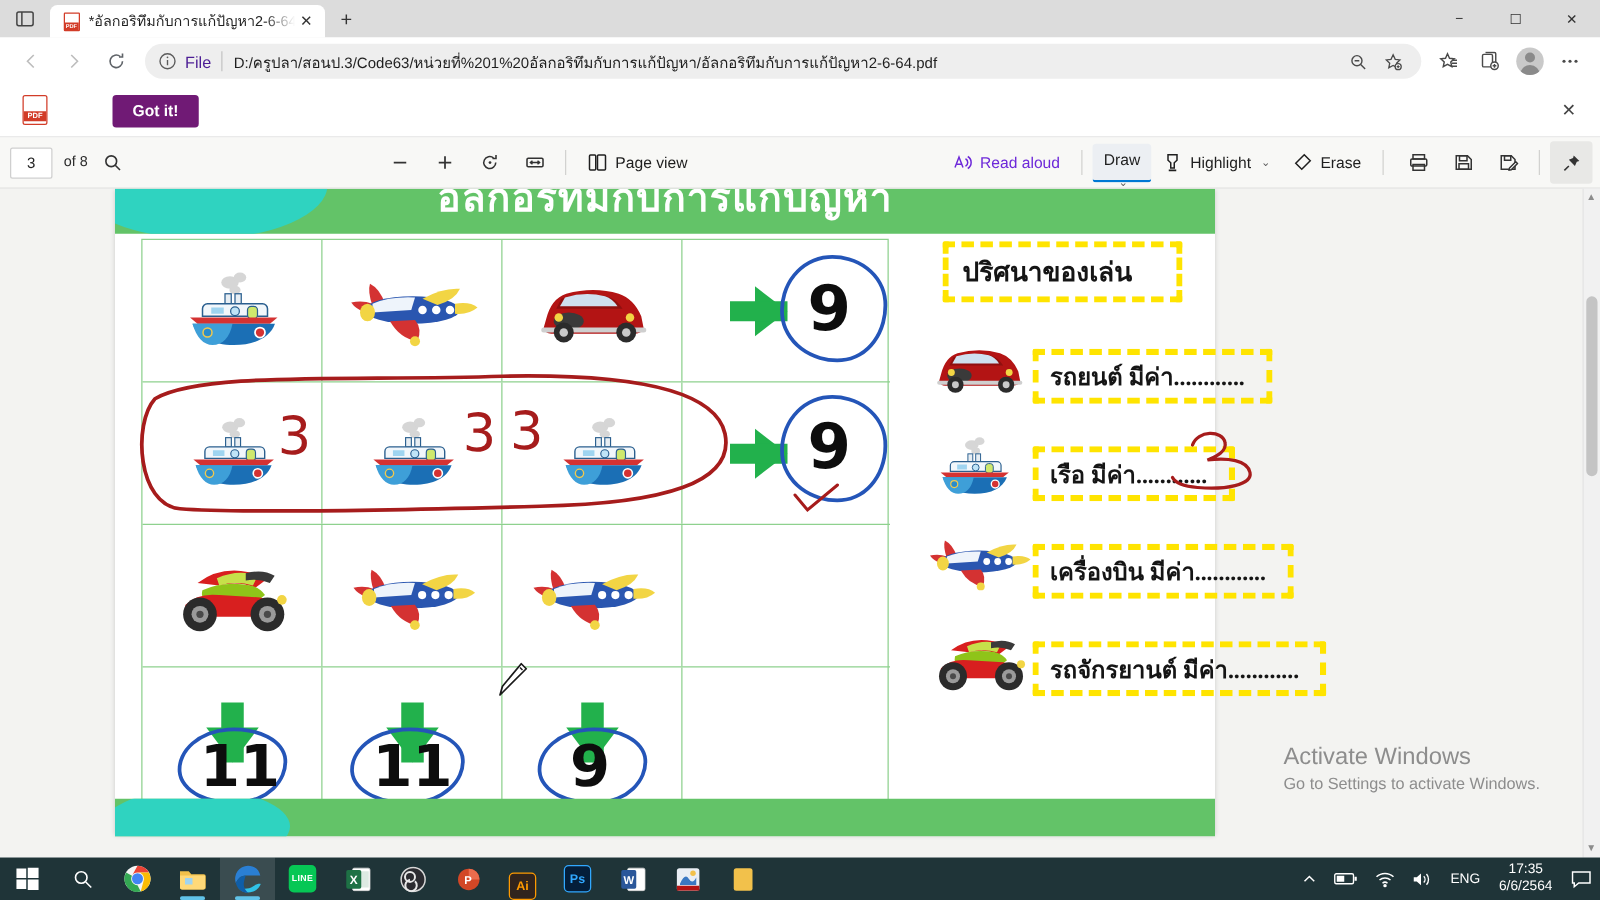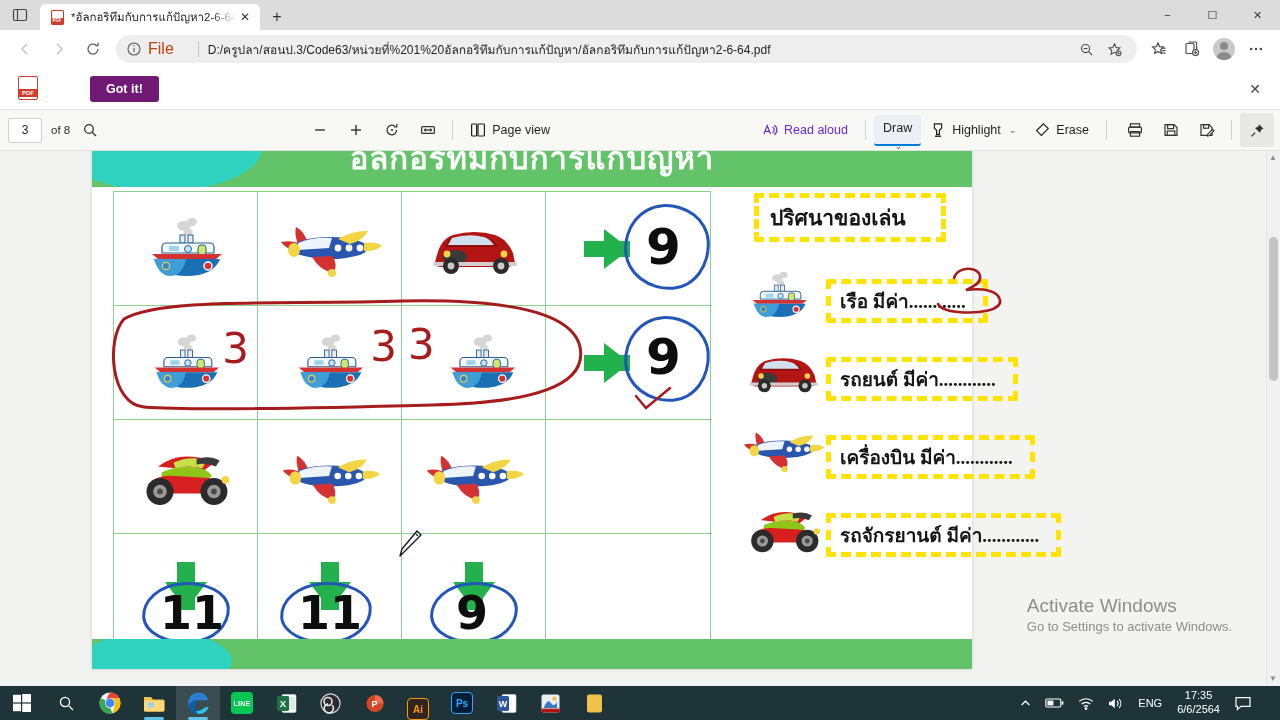--- a/index.html
+++ b/index.html
@@ -80,21 +80,21 @@
   .nav-btn svg { width: 16px; height: 16px; }
   .omnibox {
     flex: 1 1 auto; height: 28px; margin: 0 6px;
     background: #eeeeee; border-radius: 14px;
     display: flex; align-items: center;
     padding: 0 10px;
     min-width: 0;
   }
   .omni-info { width: 16px; height: 16px; margin-right: 6px; flex: 0 0 16px; }
   .omni-file {
-    font-size: 16px; color: #c2410c; margin-right: 24px; flex: 0 0 auto;
+    font-size: 13px; color: #4c1d95; margin-right: 8px; flex: 0 0 auto;
   }
   .omni-sep {
     width: 1px; height: 16px; background: #c4c4c4; margin-right: 9px; flex: 0 0 1px;
   }
   .omni-url {
     font-size: 12px; color: #1f1f1f;
     white-space: nowrap; overflow: hidden; text-overflow: clip;
     flex: 1 1 auto; min-width: 0;
   }
   .omni-right { display: flex; align-items: center; gap: 2px; flex: 0 0 auto; }
@@ -363,21 +363,21 @@
     display: flex; align-items: center; justify-content: center;
     position: relative;
   }
   .tb-app.active { background: rgba(255,255,255,0.12); }
   .tb-app .underline {
     position: absolute; bottom: 0; left: 12px; width: 20px; height: 3px;
     background: #61c3e8; border-radius: 2px;
   }
   .tray {
     margin-left: auto; display: flex; align-items: center;
-    color: #ffffff; font-size: 11px; padding-right: 22px;
+    color: #ffffff; font-size: 11px; padding-right: 0;
   }
   .tray-item {
     padding: 0 7px; height: 34px;
     display: flex; align-items: center; justify-content: center;
   }
   .tray-clock {
     display: flex; flex-direction: column; align-items: center;
     justify-content: center; line-height: 1.25;
     font-size: 11px; padding: 0 8px; height: 34px;
   }
@@ -852,20 +852,39 @@
         <path d="M20 2 L24 6 L9 21 L3 27 L5 20 Z" fill="#ffffff" stroke="#1a1a1a" stroke-width="1.4" stroke-linejoin="round"></path>
         <path d="M19 5 L21 7" stroke="#1a1a1a" stroke-width="1.2"></path>
       </svg>
 
       <div class="rpanel">
 
         <div style="margin-left:14px;margin-bottom:26px;">
           <div class="dashbox" style="font-size:21px;padding:8px 40px 8px 16px;">ปริศนาของเล่น</div>
         </div>
 
+        <div class="rrow">
+          <div class="toy">
+            <svg width="86" height="52" viewBox="0 0 106 56">
+              <path d="M16 34 q4 -16 16 -20 q22 -6 42 0 q12 4 18 18 l2 10 q-2 4 -8 4 H20 q-5 0 -6 -5 z" fill="#b31414"></path>
+              <path d="M28 18 q18 -6 36 -2 q8 2 13 10 H24 z" fill="#8f0f0f"></path>
+              <path d="M31 17 q16 -5 32 -1 q6 2 10 8 H27 z" fill="#cfe0ef"></path>
+              <ellipse cx="34" cy="36" rx="12" ry="7" fill="#3a3a3a"></ellipse>
+              <circle cx="26" cy="33" r="3.4" fill="#f2d544"></circle>
+                <circle cx="83" cy="33" r="3.4" fill="#f2d544"></circle>
+              <rect x="12" y="41" width="84" height="4" rx="2" fill="#cfcfcf"></rect>
+              <circle cx="30" cy="45" r="8" fill="#2b2b2b"></circle>
+                <circle cx="30" cy="45" r="3.4" fill="#c9c9c9"></circle>
+              <circle cx="80" cy="45" r="8" fill="#2b2b2b"></circle>
+                <circle cx="80" cy="45" r="3.4" fill="#c9c9c9"></circle>
+            </svg>
+          </div>
+          <div class="dashbox">รถยนต์ มีค่า............</div>
+        </div>
+
         <div class="rrow" style="position:relative;">
           <div class="toy">
             <svg width="78" height="56" viewBox="0 0 100 66">
               <g opacity="0.75" fill="#c9c9c9">
                   <ellipse cx="48" cy="10" rx="7" ry="5"></ellipse>
                   <ellipse cx="56" cy="6" rx="5" ry="4"></ellipse>
                   <ellipse cx="52" cy="16" rx="4.5" ry="3.5"></ellipse>
                 </g>
               <rect x="44" y="19" width="5" height="8" fill="#e8eef3" stroke="#2a5f8f" stroke-width="1"></rect>
               <rect x="52" y="19" width="5" height="8" fill="#e8eef3" stroke="#2a5f8f" stroke-width="1"></rect>
@@ -881,39 +900,20 @@
             </svg>
           </div>
           <div class="dashbox">เรือ มีค่า............</div>
           <svg style="position:absolute;left:196px;top:-6px;width:84px;height:58px;pointer-events:none;" viewBox="0 0 84 58">
             <path d="M18 16 C22 4, 42 4, 44 14 C46 22, 34 26, 30 28 C46 26, 62 28, 64 38 C66 48, 44 52, 22 50 C10 49, 4 46, 2 42" fill="none" stroke="#a61c1c" stroke-width="2.6" stroke-linecap="round"></path>
           </svg>
         </div>
 
         <div class="rrow">
           <div class="toy">
-            <svg width="86" height="52" viewBox="0 0 106 56">
-              <path d="M16 34 q4 -16 16 -20 q22 -6 42 0 q12 4 18 18 l2 10 q-2 4 -8 4 H20 q-5 0 -6 -5 z" fill="#b31414"></path>
-              <path d="M28 18 q18 -6 36 -2 q8 2 13 10 H24 z" fill="#8f0f0f"></path>
-              <path d="M31 17 q16 -5 32 -1 q6 2 10 8 H27 z" fill="#cfe0ef"></path>
-              <ellipse cx="34" cy="36" rx="12" ry="7" fill="#3a3a3a"></ellipse>
-              <circle cx="26" cy="33" r="3.4" fill="#f2d544"></circle>
-                <circle cx="83" cy="33" r="3.4" fill="#f2d544"></circle>
-              <rect x="12" y="41" width="84" height="4" rx="2" fill="#cfcfcf"></rect>
-              <circle cx="30" cy="45" r="8" fill="#2b2b2b"></circle>
-                <circle cx="30" cy="45" r="3.4" fill="#c9c9c9"></circle>
-              <circle cx="80" cy="45" r="8" fill="#2b2b2b"></circle>
-                <circle cx="80" cy="45" r="3.4" fill="#c9c9c9"></circle>
-            </svg>
-          </div>
-          <div class="dashbox">รถยนต์ มีค่า............</div>
-        </div>
-
-        <div class="rrow">
-          <div class="toy">
             <svg width="86" height="52" viewBox="0 0 108 64">
               <path d="M18 34 q-10 -4 -13 -9 q9 -2 17 1 z" fill="#d43232"></path>
               <path d="M22 28 q-4 -12 -2 -18 q8 4 12 16 z" fill="#d43232"></path>
               <ellipse cx="54" cy="31" rx="38" ry="11" fill="#2a56b0"></ellipse>
               <path d="M22 26 q14 -6 34 -5 l-3 10 l-31 2 z" fill="#eef4fb"></path>
               <circle cx="62" cy="31" r="3.4" fill="#fff"></circle>
                 <circle cx="73" cy="31" r="3.4" fill="#fff"></circle>
                 <circle cx="84" cy="31" r="3.4" fill="#fff"></circle>
               <path d="M36 40 q8 14 22 16 q4 -10 -2 -17 z" fill="#d43232"></path>
               <path d="M62 22 q16 -9 30 -8 q-4 9 -18 13 z" fill="#f2d544"></path>

